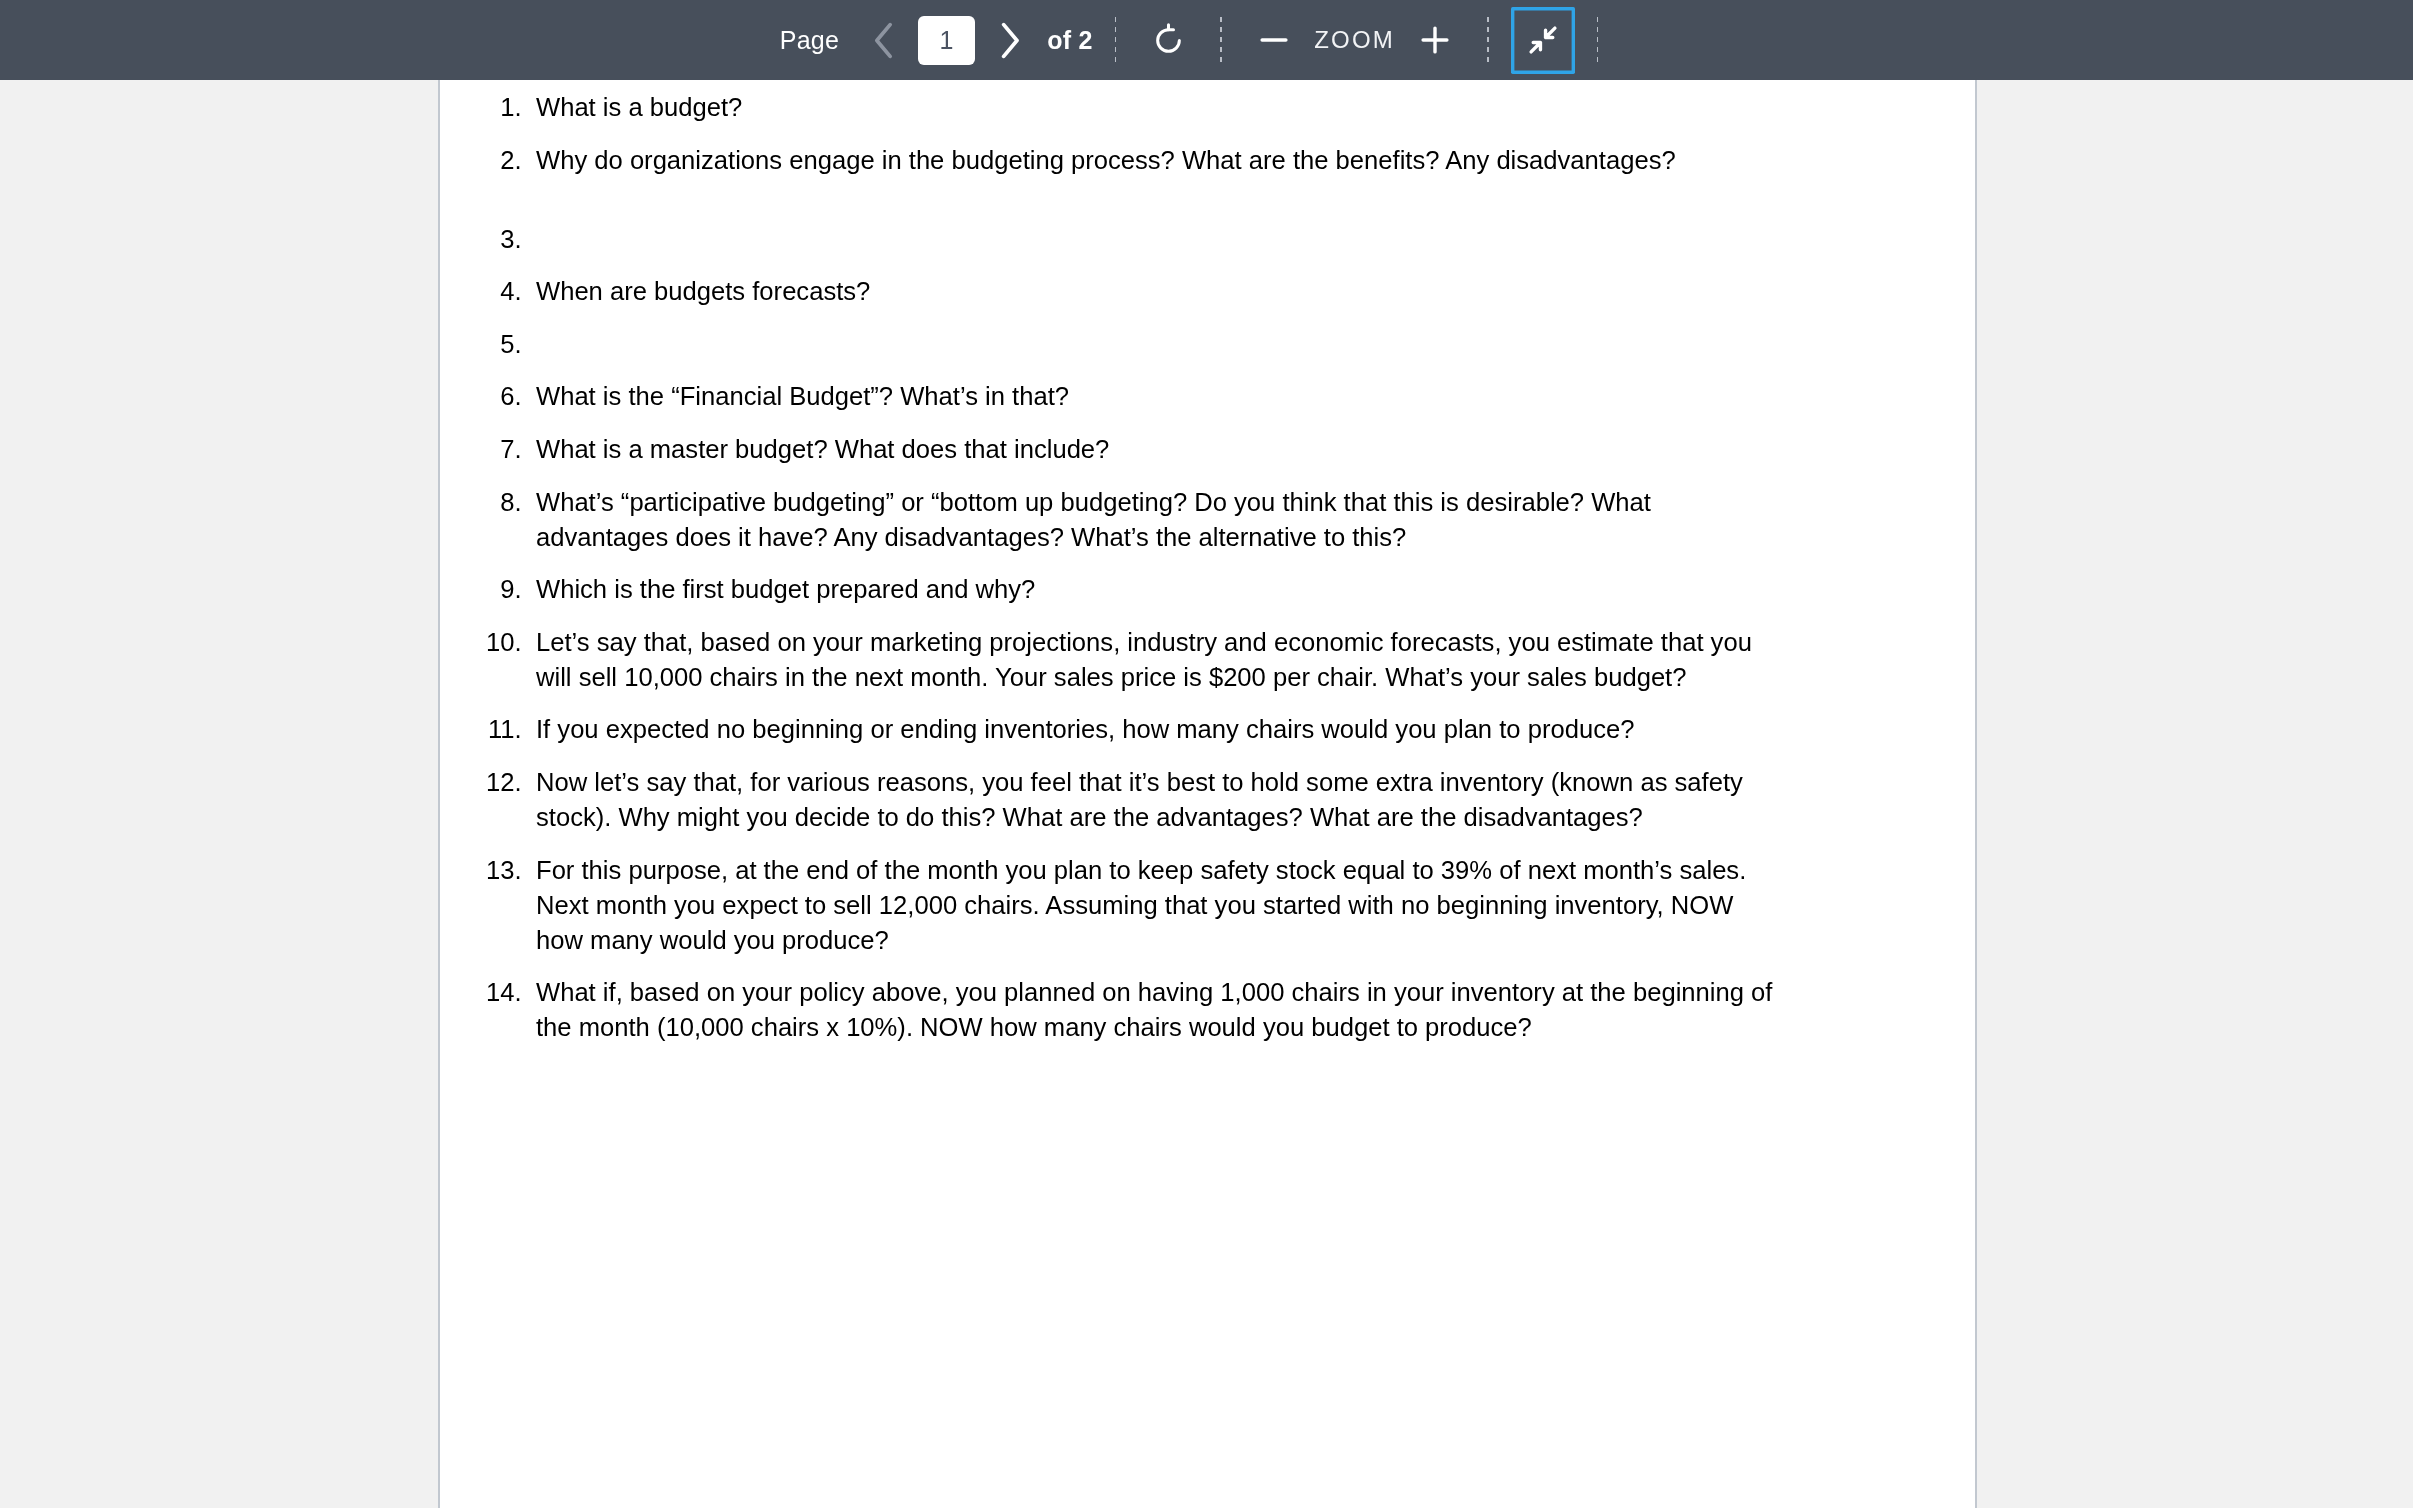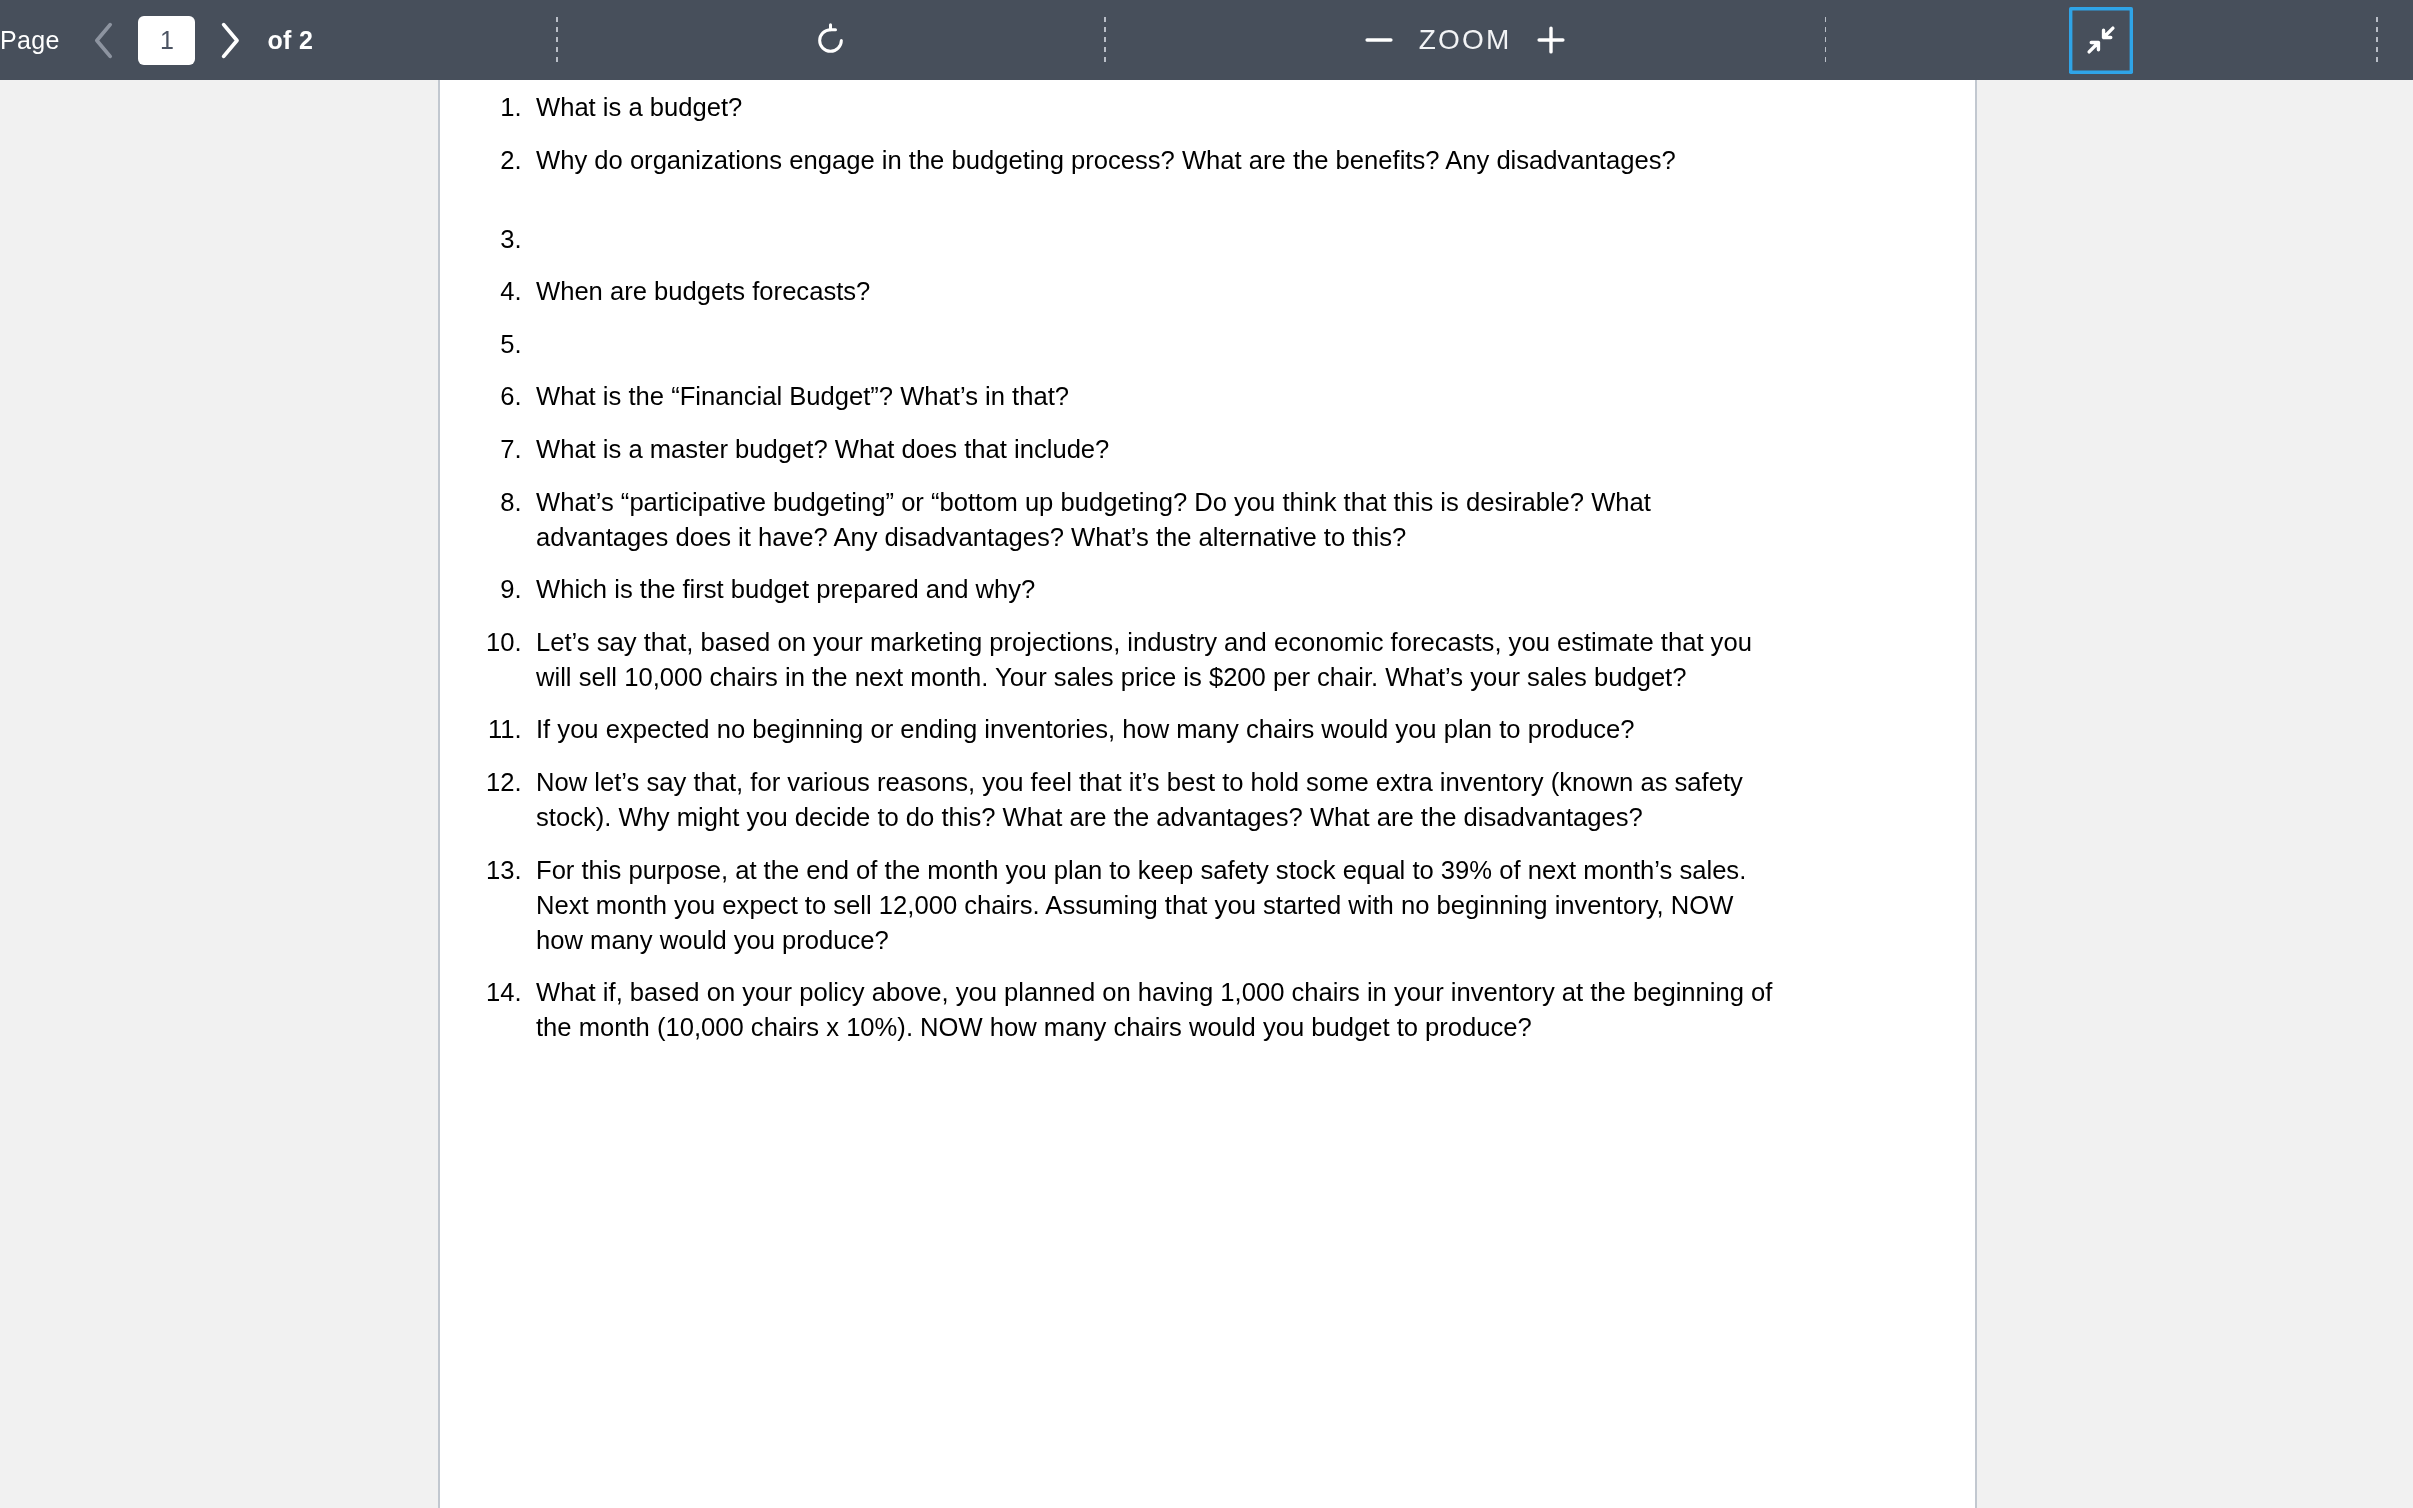--- a/index.html
+++ b/index.html
@@ -25,21 +25,21 @@
   
   .toolbar {
     position: absolute;
     top: 0;
     left: 0;
     width: 2413px;
     height: 80px;
     background: #474f5b;
     display: flex;
     align-items: center;
-    justify-content: space-between;
+    justify-content: center;
     box-sizing: border-box;
     padding-right: 0;
   }
   .tb-group {
     display: flex;
     align-items: center;
     height: 80px;
   }
 
   .tb-label {
@@ -95,21 +95,21 @@
     justify-content: center;
     cursor: pointer;
     background: transparent;
     border: none;
     padding: 0;
   }
   .tb-btn svg { display: block; }
 
   .zoom-word {
     color: #f2f3f5;
-    font-size: 28px;
+    font-size: 24px;
     letter-spacing: 2.2px;
     margin: 0 10px;
     user-select: none;
     white-space: nowrap;
   }
 
   .tb-btn.focused {
     box-shadow: inset 0 0 0 3.4px #2fa4e7;
     width: 64px;
     height: 67px;

